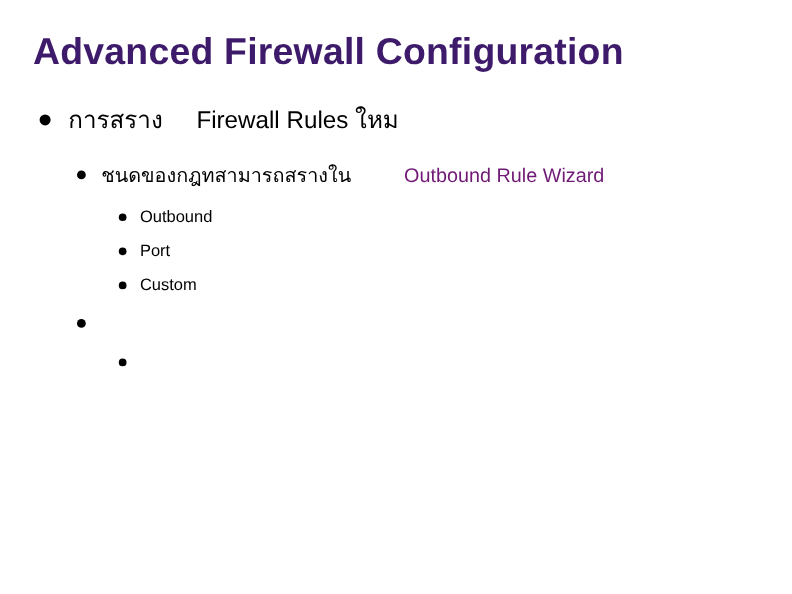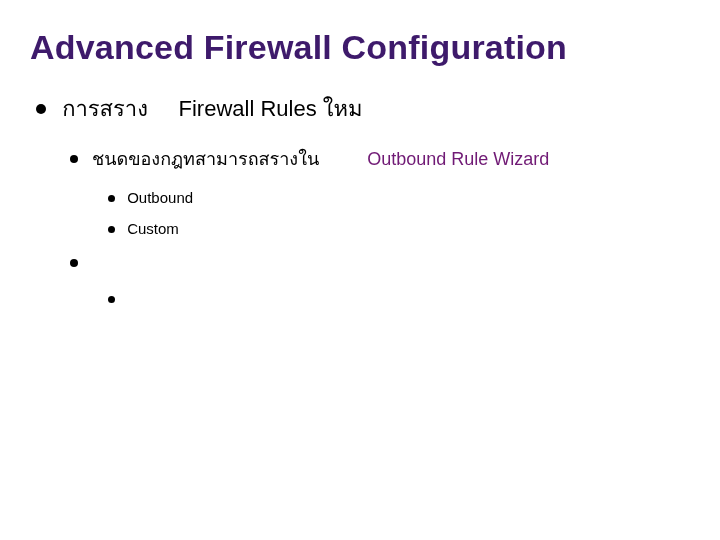--- a/index.html
+++ b/index.html
@@ -102,20 +102,24 @@
             <div class="lvl2-right">Outbound Rule Wizard</div>
           </div>
 
           <ul class="lvl3">
             <li>
               <span class="bullet xs"></span>
               <span>Outbound</span>
             </li>
             <li>
               <span class="bullet xs"></span>
+              <span>Port</span>
+            </li>
+            <li>
+              <span class="bullet xs"></span>
               <span>Custom</span>
             </li>
           </ul>
         </li>
 
         <li>
           <span class="bullet sm"></span>
 
           <ul class="lvl3">
             <li>

